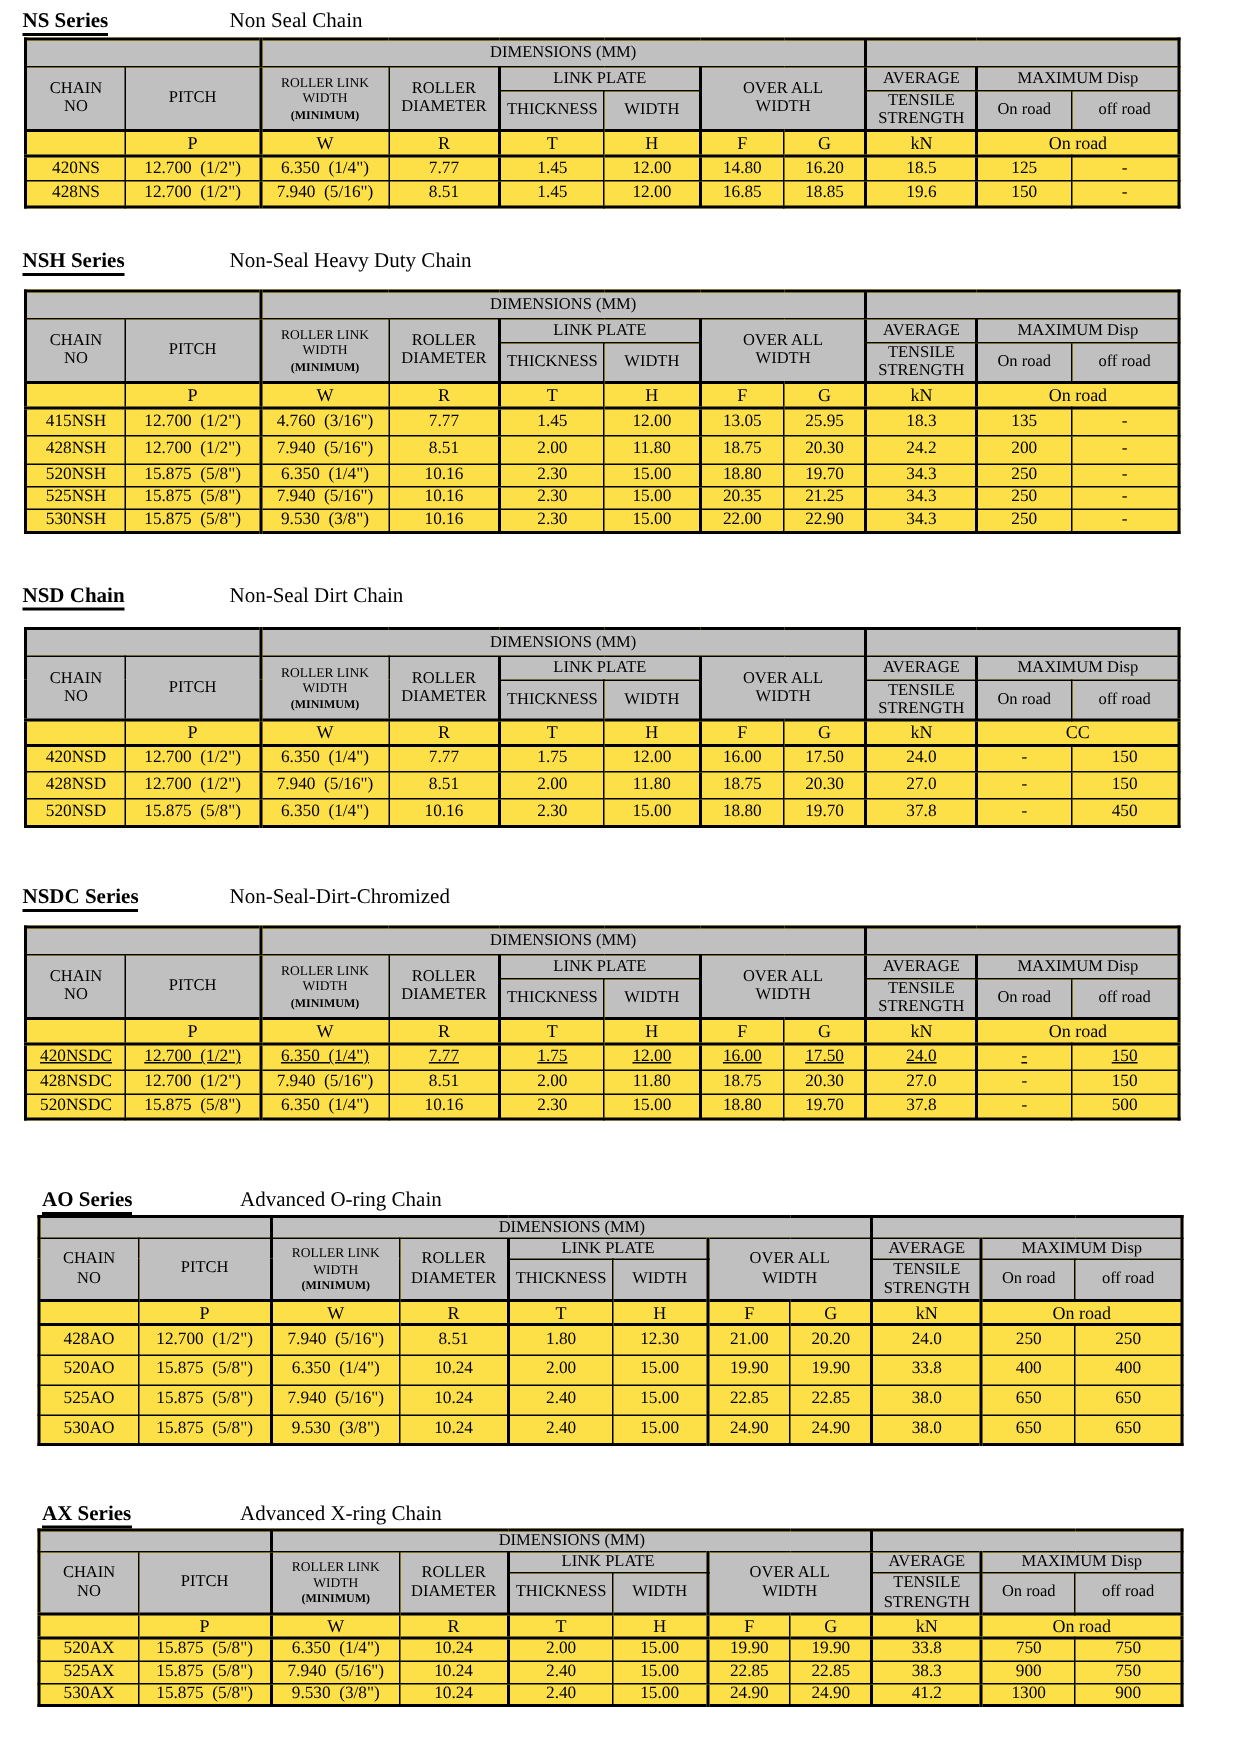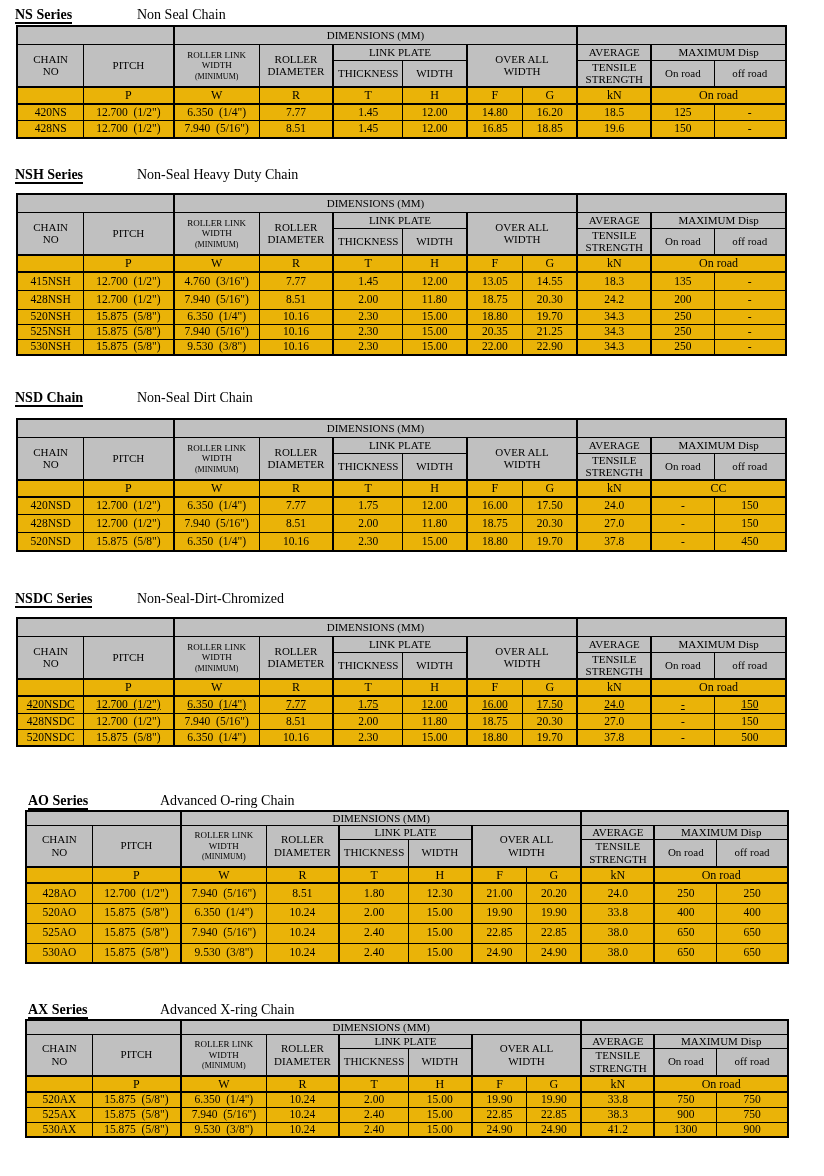--- a/index.html
+++ b/index.html
@@ -13,29 +13,29 @@
     overflow: hidden;
   }
   .section { position: absolute; }
   .sec-left  { left: 15px; }
   .sec-right { left: 28px; }
 
   .heading { position: relative; height: 17px; font-size: 14px; line-height: 17px; white-space: nowrap; }
   .series-cell { display: inline-block; }
   .series-name { font-weight: bold; border-bottom: 2px solid #000; padding-bottom: 0px; }
   .subtitle { position: absolute; top: 0; }
-  .sec-left  .subtitle { left: 122px; text-align: center; }
+  .sec-left  .subtitle { left: 138px; text-align: center; }
   .sec-right .subtitle { left: 132px; }
 
   table.spec {
     border-collapse: collapse;
     table-layout: fixed;
     border: 2px solid #000;
     font-size: 11px;
-    background: #eab308;
+    background: #fde047;
   }
   .sec-left  table.spec { width: 771px; margin-left: 1px; }
   .sec-right table.spec { width: 764px; margin-left: -3px; }
 
   .t-ns   { margin-top: 2px; }
   .t-nsh  { margin-top: 10px; }
   .t-nsd  { margin-top: 12px; }
   .t-nsdc { margin-top: 10px; }
   .t-ao   { margin-top: 1px; }
   .t-ax   { margin-top: 1px; }
@@ -46,21 +46,21 @@
     vertical-align: middle;
     padding: 0 2px;
     overflow: hidden;
     line-height: 1.18;
   }
   .spec td.g { background: #c0c0c0; }
   .spec td.b2l { border-left-width: 2px; }
   .spec tr.sym td { border-top: 2px solid #000; border-bottom: 2px solid #000; font-size: 12px; }
   .spec tr.data td { font-size: 11.5px; white-space: pre; }
   .h-rlw { font-size: 9px; }
-  .h-rlw .min { font-size: 8px; }
+  .h-rlw .min { font-size: 8px; font-weight: bold; }
 
   
   .spec tr.r-dims td { height: 18px; }
   .spec tr.r-h1  td { height: 16px; }
   .spec tr.r-h2  td { height: 20px; }
   .spec tr.r-h3  td { height: 16px; }
   .spec tr.sym   td { height: 14px; }
   
   .compact tr.r-dims td { height: 14px; }
   .compact tr.r-h1  td { height: 14px; }
@@ -224,21 +224,21 @@
           <td colspan="2" class="b2l">On road</td>
         </tr>
         <tr class="data">
           <td>415NSH</td>
           <td>12.700  (1/2")</td>
           <td class="b2l">4.760  (3/16")</td>
           <td>7.77</td>
           <td class="b2l">1.45</td>
           <td>12.00</td>
           <td class="b2l">13.05</td>
-          <td>14.55</td>
+          <td>25.95</td>
           <td class="b2l">18.3</td>
           <td class="b2l">135</td>
           <td>-</td>
         </tr>
         <tr class="data">
           <td>428NSH</td>
           <td>12.700  (1/2")</td>
           <td class="b2l">7.940  (5/16")</td>
           <td>8.51</td>
           <td class="b2l">2.00</td>

